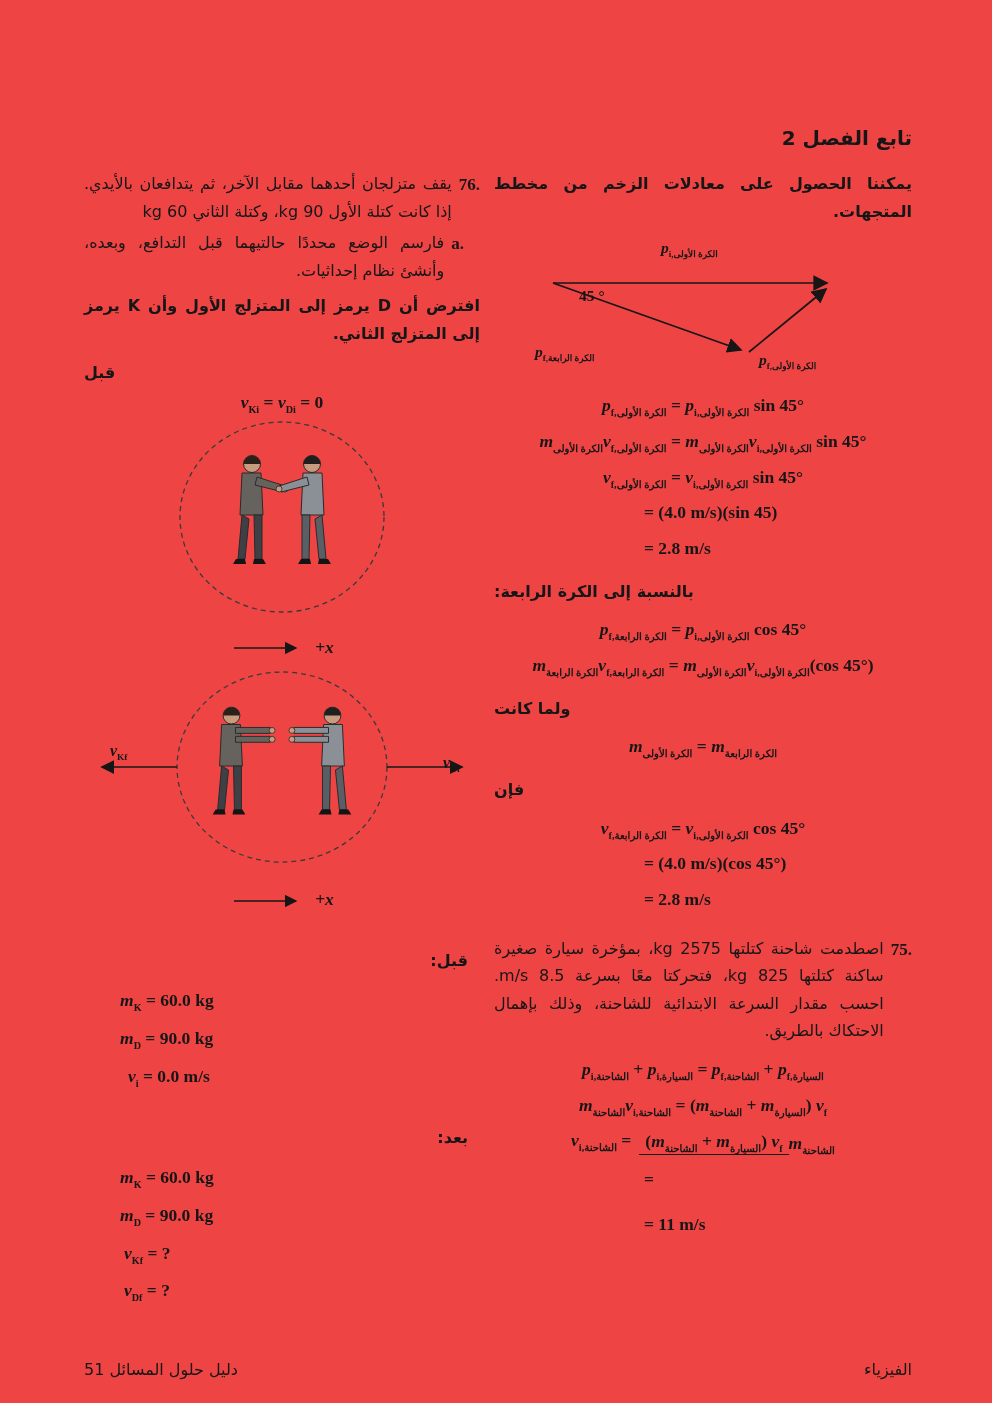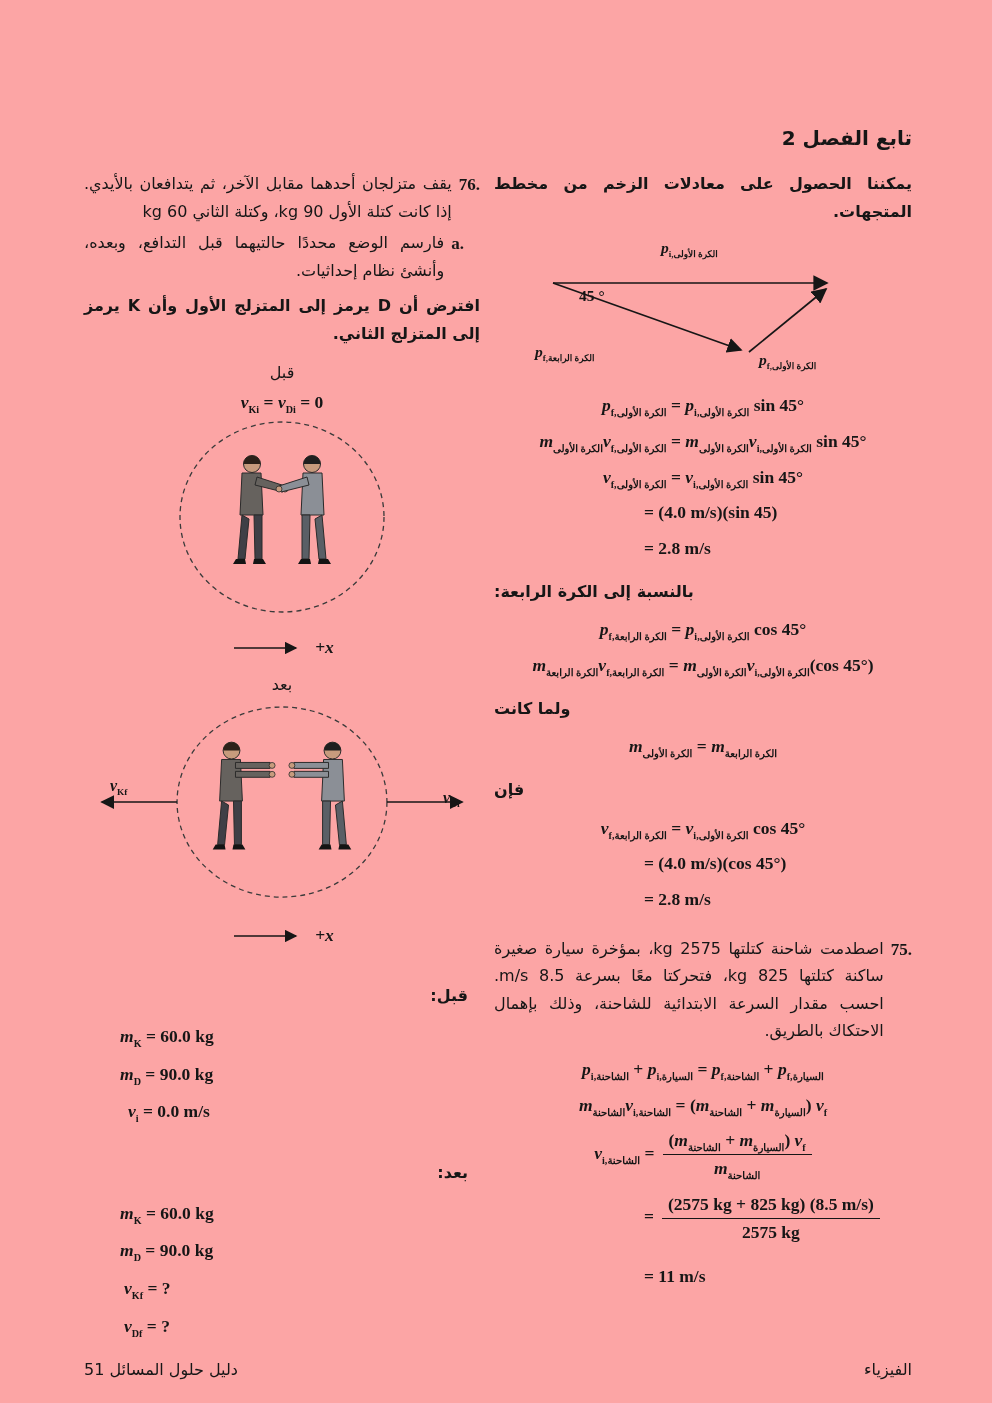--- a/index.html
+++ b/index.html
@@ -1,49 +1,49 @@
 <!DOCTYPE html>
 <html lang="ar"><head>
 <meta charset="utf-8">
 <style>
   * { margin:0; padding:0; box-sizing:border-box; }
   html,body { background:#e9e9e9; }
   body { font-family:"DejaVu Sans", sans-serif; color:#161616; }
-  .page { position:relative; width:992px; height:1403px; margin:0 auto; background:#fca5a5; overflow:hidden; }
+  .page { position:relative; width:992px; height:1403px; margin:0 auto; background:#ef4444; overflow:hidden; }
 
   .chapter-header { position:absolute; top:126px; right:80px; font-size:20px; font-weight:bold; direction:rtl; }
 
   .col { position:absolute; top:170px; font-size:16px; line-height:1.72; direction:rtl; }
   .col-right { right:80px; width:418px; }
   .col-left  { left:84px;  width:396px; }
 
   .intro { font-weight:bold; margin-bottom:10px; text-align:justify; }
 
   
   .equation { font-family:"Liberation Serif", serif; font-weight:bold; font-size:17.5px;
               direction:ltr; text-align:center; margin:13px 0; line-height:1.3; }
   .equation .tk-v { font-style:italic; }
   .equation .tk-n { font-style:normal; }
   .equation sub.tk-s { font-size:0.58em; line-height:0; }
   .eq-left { text-align:left; padding-left:150px; }
 
-  .frac { display:inline-flex; flex-direction:column; vertical-align:middle; margin-left:8px; text-align:center; }
+  .frac { display:inline-flex; flex-direction:row; vertical-align:middle; margin-left:8px; text-align:center; }
   .frac .fr-num { border-bottom:1.6px solid #161616; padding:0 6px 2px; }
   .frac .fr-den { padding-top:2px; }
 
   .subhead { font-weight:bold; text-align:left; margin:18px 0 4px; }
 
   .problem { display:flex; gap:7px; margin-top:24px; text-align:justify; }
   .problem-number { font-weight:bold; font-family:"Liberation Serif", serif; font-size:17px; flex:0 0 auto; }
   .problem-text { flex:1; }
   .item-a { display:flex; gap:7px; margin:4px 16px 8px 0; text-align:justify; }
   .item-label { font-weight:bold; font-family:"Liberation Serif", serif; font-size:17px; flex:0 0 auto; }
   .note { font-weight:bold; margin:8px 0 12px; text-align:justify; }
 
-  .center-label { text-align:center; font-weight:normal; margin:12px 0 2px; }
+  .center-label { text-align:left; font-weight:bold; margin:12px 0 2px; }
   .data-head { font-weight:bold; text-align:right; margin:36px 12px 2px 0; }
   .data-eqs { direction:ltr; text-align:left; padding-left:36px; }
   .data-eqs .equation { text-align:left; margin:15px 0; }
 
   
   .vector-diagram { position:relative; width:340px; height:146px; margin:10px auto 8px; direction:ltr; }
   .vector-diagram svg { position:absolute; top:18px; left:0; }
   .vd-label { position:absolute; font-family:"Liberation Serif", serif; font-weight:bold;
               font-size:15.5px; white-space:nowrap; direction:ltr; }
   .vd-label sub { font-size:0.58em; line-height:0; }
@@ -130,24 +130,21 @@
 
 
     <div class="equation">
       <span data-eq="rc.p75.frac1_lhs"><span class="tk-v">v</span><sub class="tk-s">i,الشاحنة</sub><span class="tk-n"> =</span></span><span class="frac">
           <span class="fr-num" data-eq="rc.p75.frac1_num"><span class="tk-n">(</span><span class="tk-v">m</span><sub class="tk-s">الشاحنة</sub><span class="tk-n"> + </span><span class="tk-v">m</span><sub class="tk-s">السيارة</sub><span class="tk-n">) </span><span class="tk-v">v</span><sub class="tk-s">f</sub></span>
           <span class="fr-den" data-eq="rc.p75.frac1_den"><span class="tk-v">m</span><sub class="tk-s">الشاحنة</sub></span>
         </span>
     </div>
 
     <div class="equation eq-left">
-      <span data-eq="rc.p75.frac2_lhs"><span class="tk-n">=</span></span><span class="frac">
-          <span class="fr-num" data-eq="rc.p75.frac2_num"><span class="tk-n">(2575 kg + 825 kg) (8.5 m/s)</span></span>
-          <span class="fr-den" data-eq="rc.p75.frac2_den"><span class="tk-n">2575 kg</span></span>
-        </span>
+      <span data-eq="rc.p75.frac2_lhs"><span class="tk-n">=</span></span>
     </div>
 
     <div class="equation eq-left" style="margin-top:22px;" data-eq="rc.p75.final"><span class="tk-n">= 11 m/s</span></div>
 
   </section>
 
   <section class="col col-left">
 
     <div class="problem" style="margin-top:0;">
       <span class="problem-number" dir="ltr">76.</span>
@@ -200,21 +197,20 @@
         <defs>
           <marker id="ah-x1" markerWidth="10" markerHeight="9" refX="8" refY="4.5" orient="auto">
             <path d="M0,0 L9,4.5 L0,9 Z" fill="#161616"></path>
           </marker>
         </defs>
         <line x1="4" y1="9" x2="66" y2="9" stroke="#161616" stroke-width="1.4" marker-end="url(#ah-x1)"></line>
       </svg>
       <span class="equation" data-eq="lc.axis"><span class="tk-n">+</span><span class="tk-v">x</span></span>
     </div>
 
-    <p class="center-label">بعد</p>
 
     <div class="scene scene-after">
       <svg width="396" height="213" viewBox="0 0 400 215">
         <defs>
           <marker id="ah-sc" markerWidth="10" markerHeight="9" refX="8" refY="4.5" orient="auto">
             <path d="M0,0 L9,4.5 L0,9 Z" fill="#161616"></path>
           </marker>
         </defs>
         <ellipse cx="200" cy="103" rx="106" ry="96" fill="none" stroke="#3a3a3a" stroke-width="1.3" stroke-dasharray="5 4"></ellipse>
         <line x1="94" y1="103" x2="18" y2="103" stroke="#161616" stroke-width="1.6" marker-end="url(#ah-sc)"></line>

